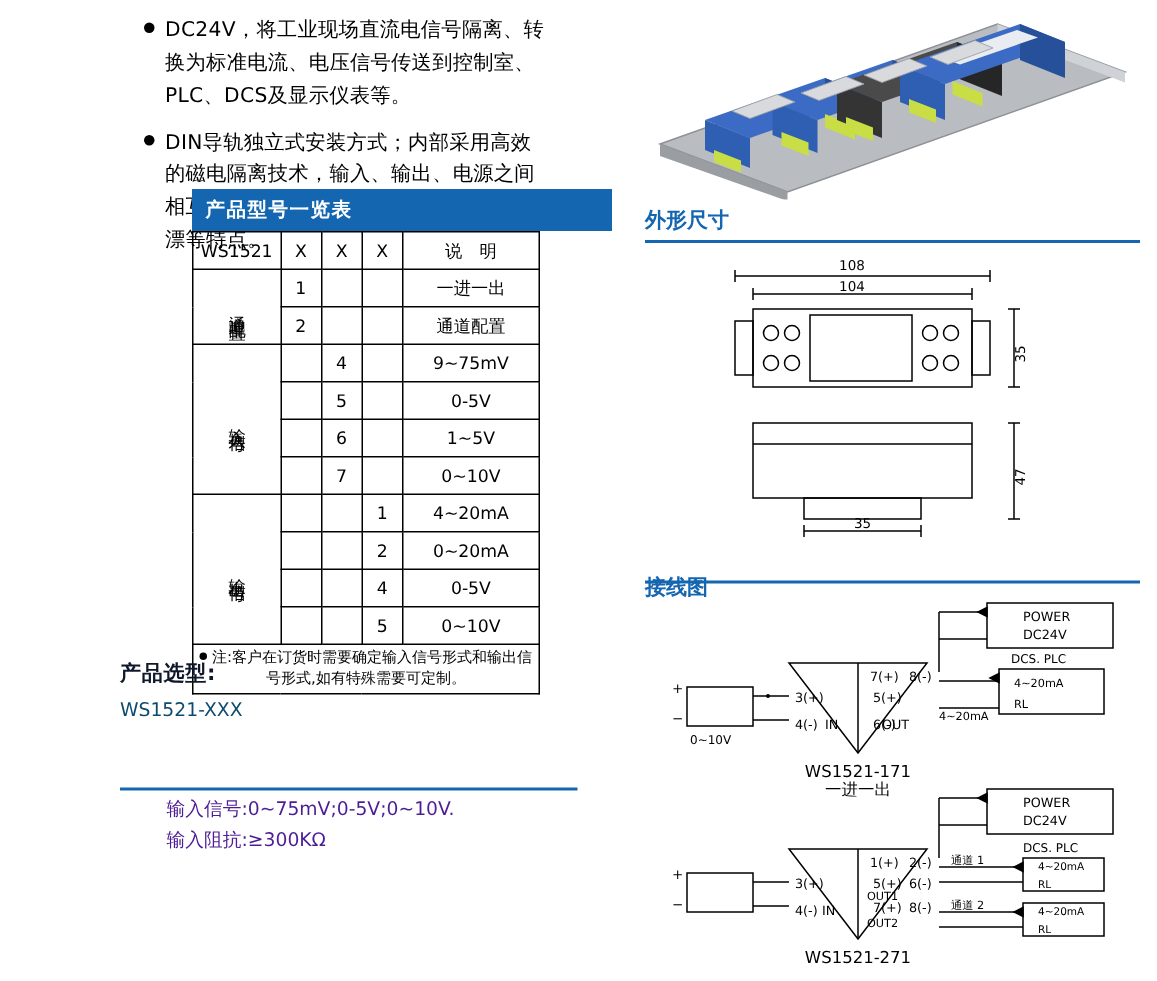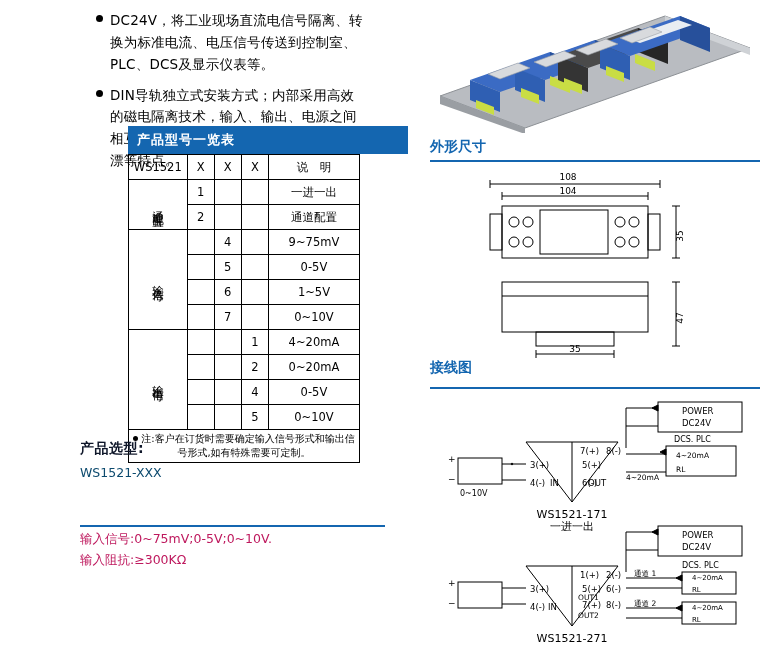--- a/index.html
+++ b/index.html
@@ -72,21 +72,21 @@
     letter-spacing:0.5px;
   }
   .sel-block{position:absolute;left:80px;top:440px;width:300px;}
   .sel-line{font-size:12.5px;margin-top:7px;color:#0c4a6e;}
 
   .tech-block{position:absolute;left:80px;top:520px;width:305px;}
   .tech-underline{
     margin-top:5px;border-top:2px solid #1466b0;width:305px;height:0;
   }
   .sub-h{color:#1466b0;font-weight:bold;font-size:12.5px;margin-top:16px;}
-  .sub-line{font-size:12.5px;margin-top:4px;color:#be185d;}
+  .sub-line{font-size:12.5px;margin-top:4px;color:#4c1d95;margin-left:31px;}
 
   .photo{
     position:absolute;left:430px;top:8px;width:330px;height:120px;
   }
   .rh{position:absolute;font-weight:bold;font-size:14px;color:#1466b0;}
   .rh-rule{position:absolute;height:2px;background:#1466b0;}
 
   svg{display:block;}
 </style>
 </head>
@@ -297,21 +297,21 @@
       <g font-size="9" font-family="DejaVu Sans, sans-serif" fill="#000">
         <text x="98" y="10" text-anchor="middle">108</text>
         <text x="98" y="24" text-anchor="middle">104</text>
         <text x="213" y="66" transform="rotate(-90 213,66)" text-anchor="middle">35</text>
         <text x="213" y="148" transform="rotate(-90 213,148)" text-anchor="middle">47</text>
         <text x="105" y="182" text-anchor="middle">35</text>
       </g>
     </svg>
   </div>
 
-  <div class="rh" style="left:430px;top:359px;">接线图</div>
+  <div class="rh" style="left:430px;top:383px;">接线图</div>
   <div class="rh-rule" style="left:430px;top:387px;width:330px;"></div>
 
   <div style="position:absolute;left:430px;top:396px;">
     <svg width="330" height="135" viewBox="0 0 330 135">
       <g stroke="#000" fill="none" stroke-width="1">
 
         <rect x="228" y="6" width="84" height="30"></rect>
         <line x1="196" y1="12" x2="228" y2="12"></line>
         <line x1="196" y1="12" x2="196" y2="52"></line>
         <line x1="196" y1="30" x2="228" y2="30"></line>

